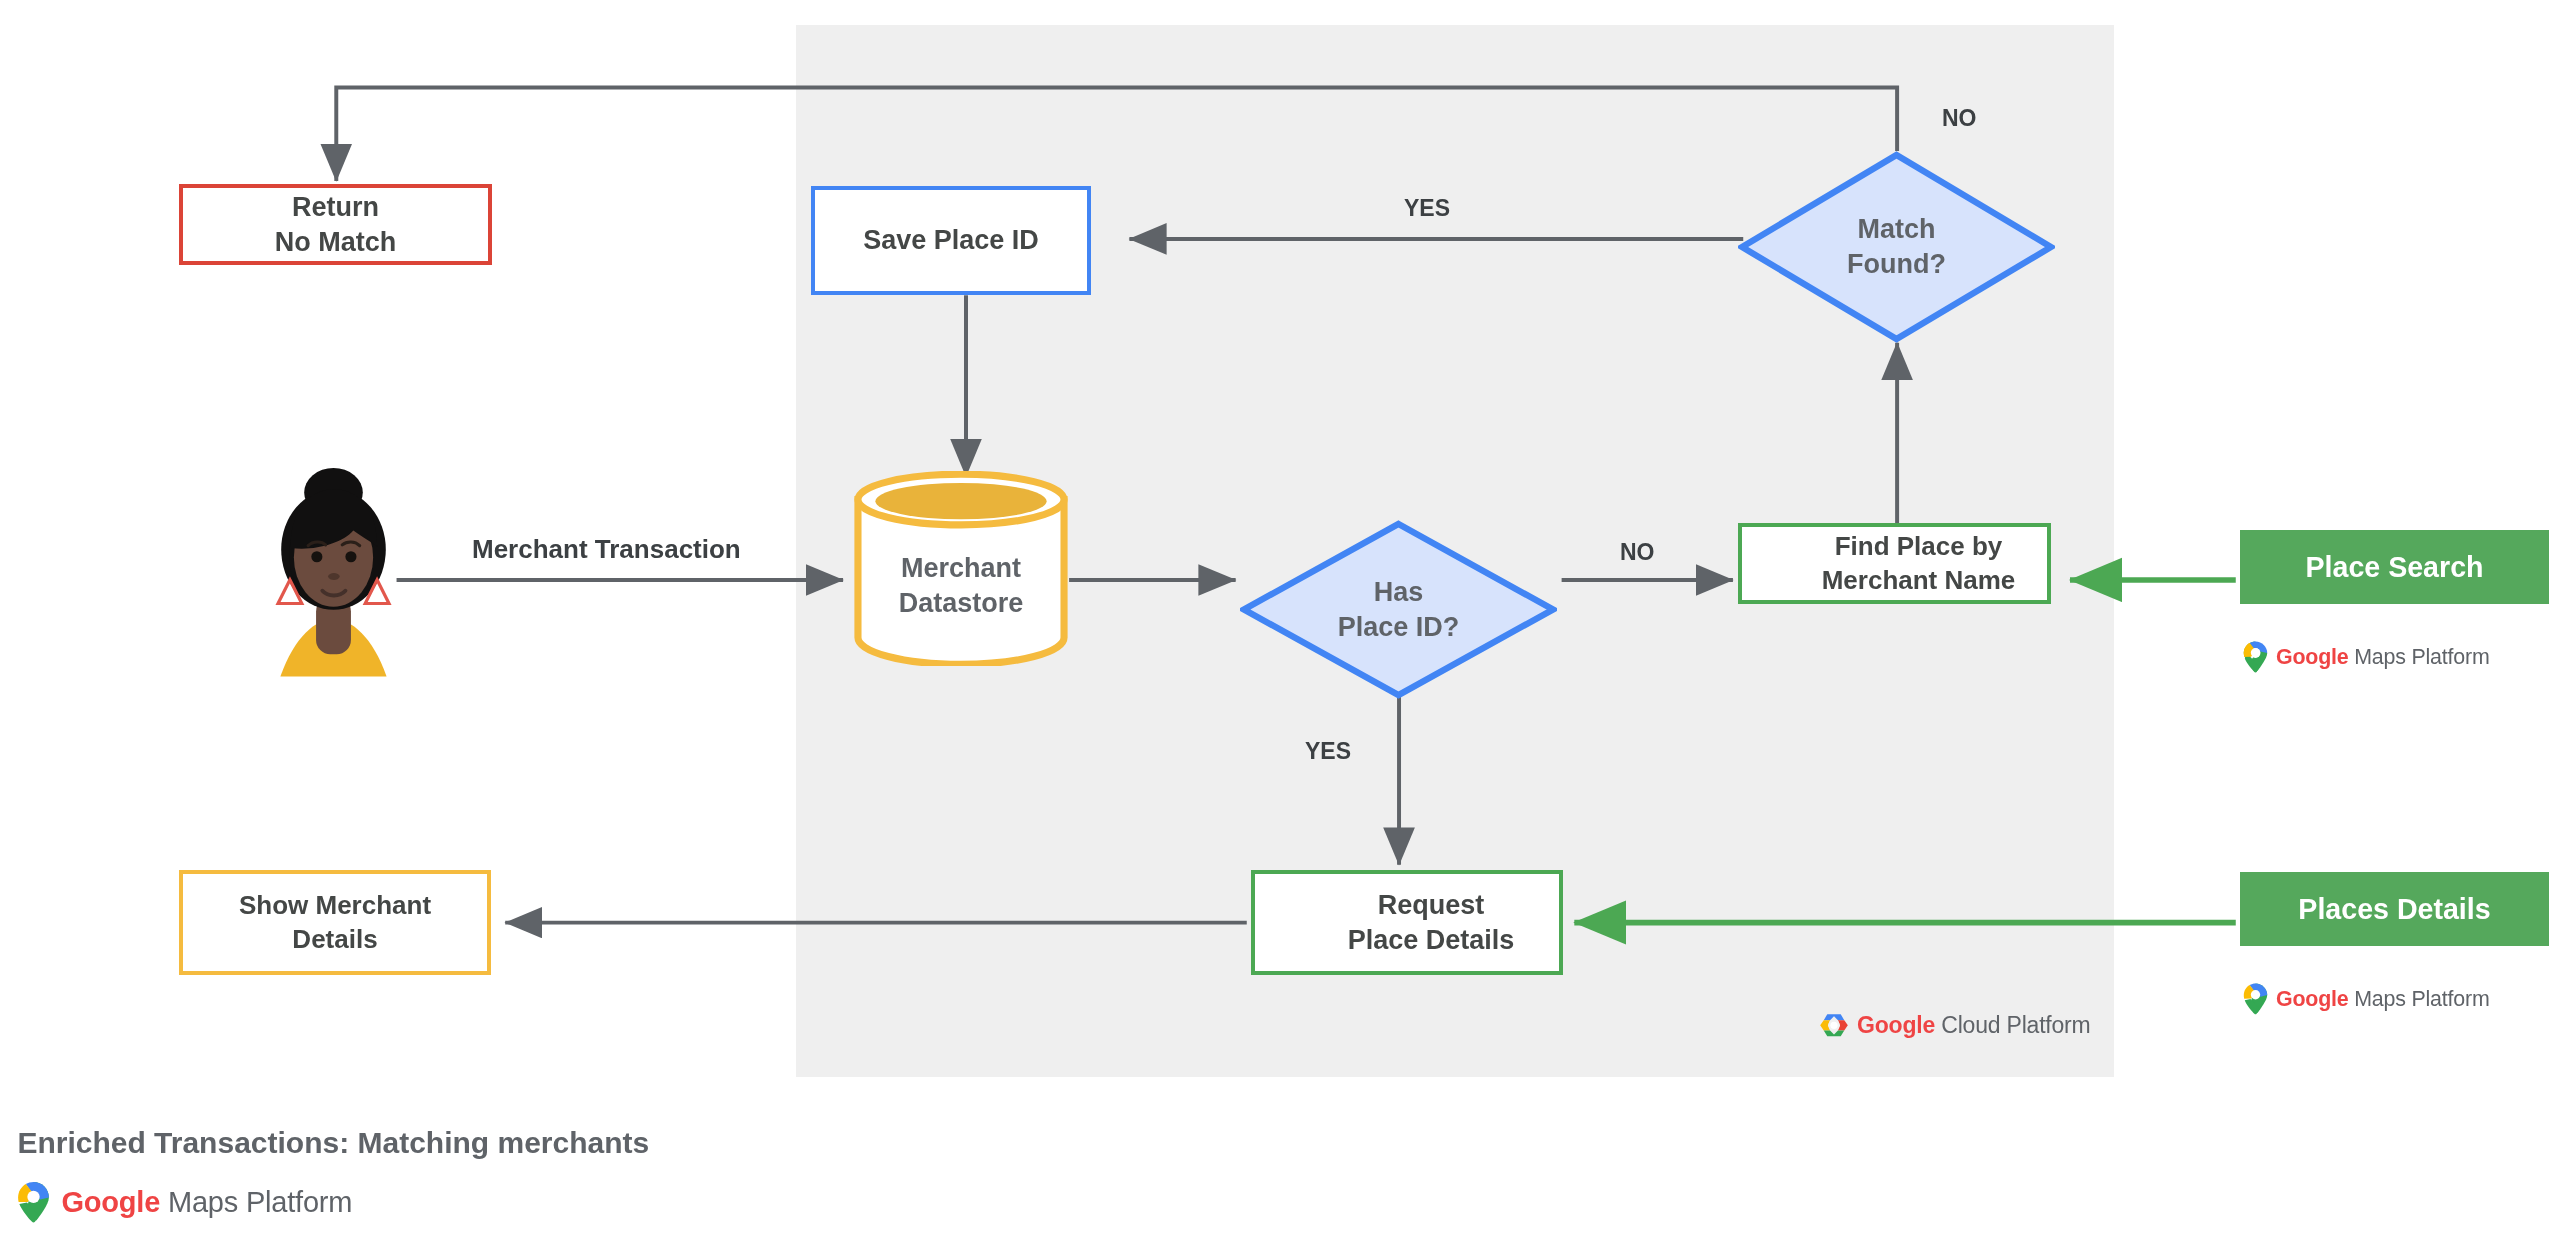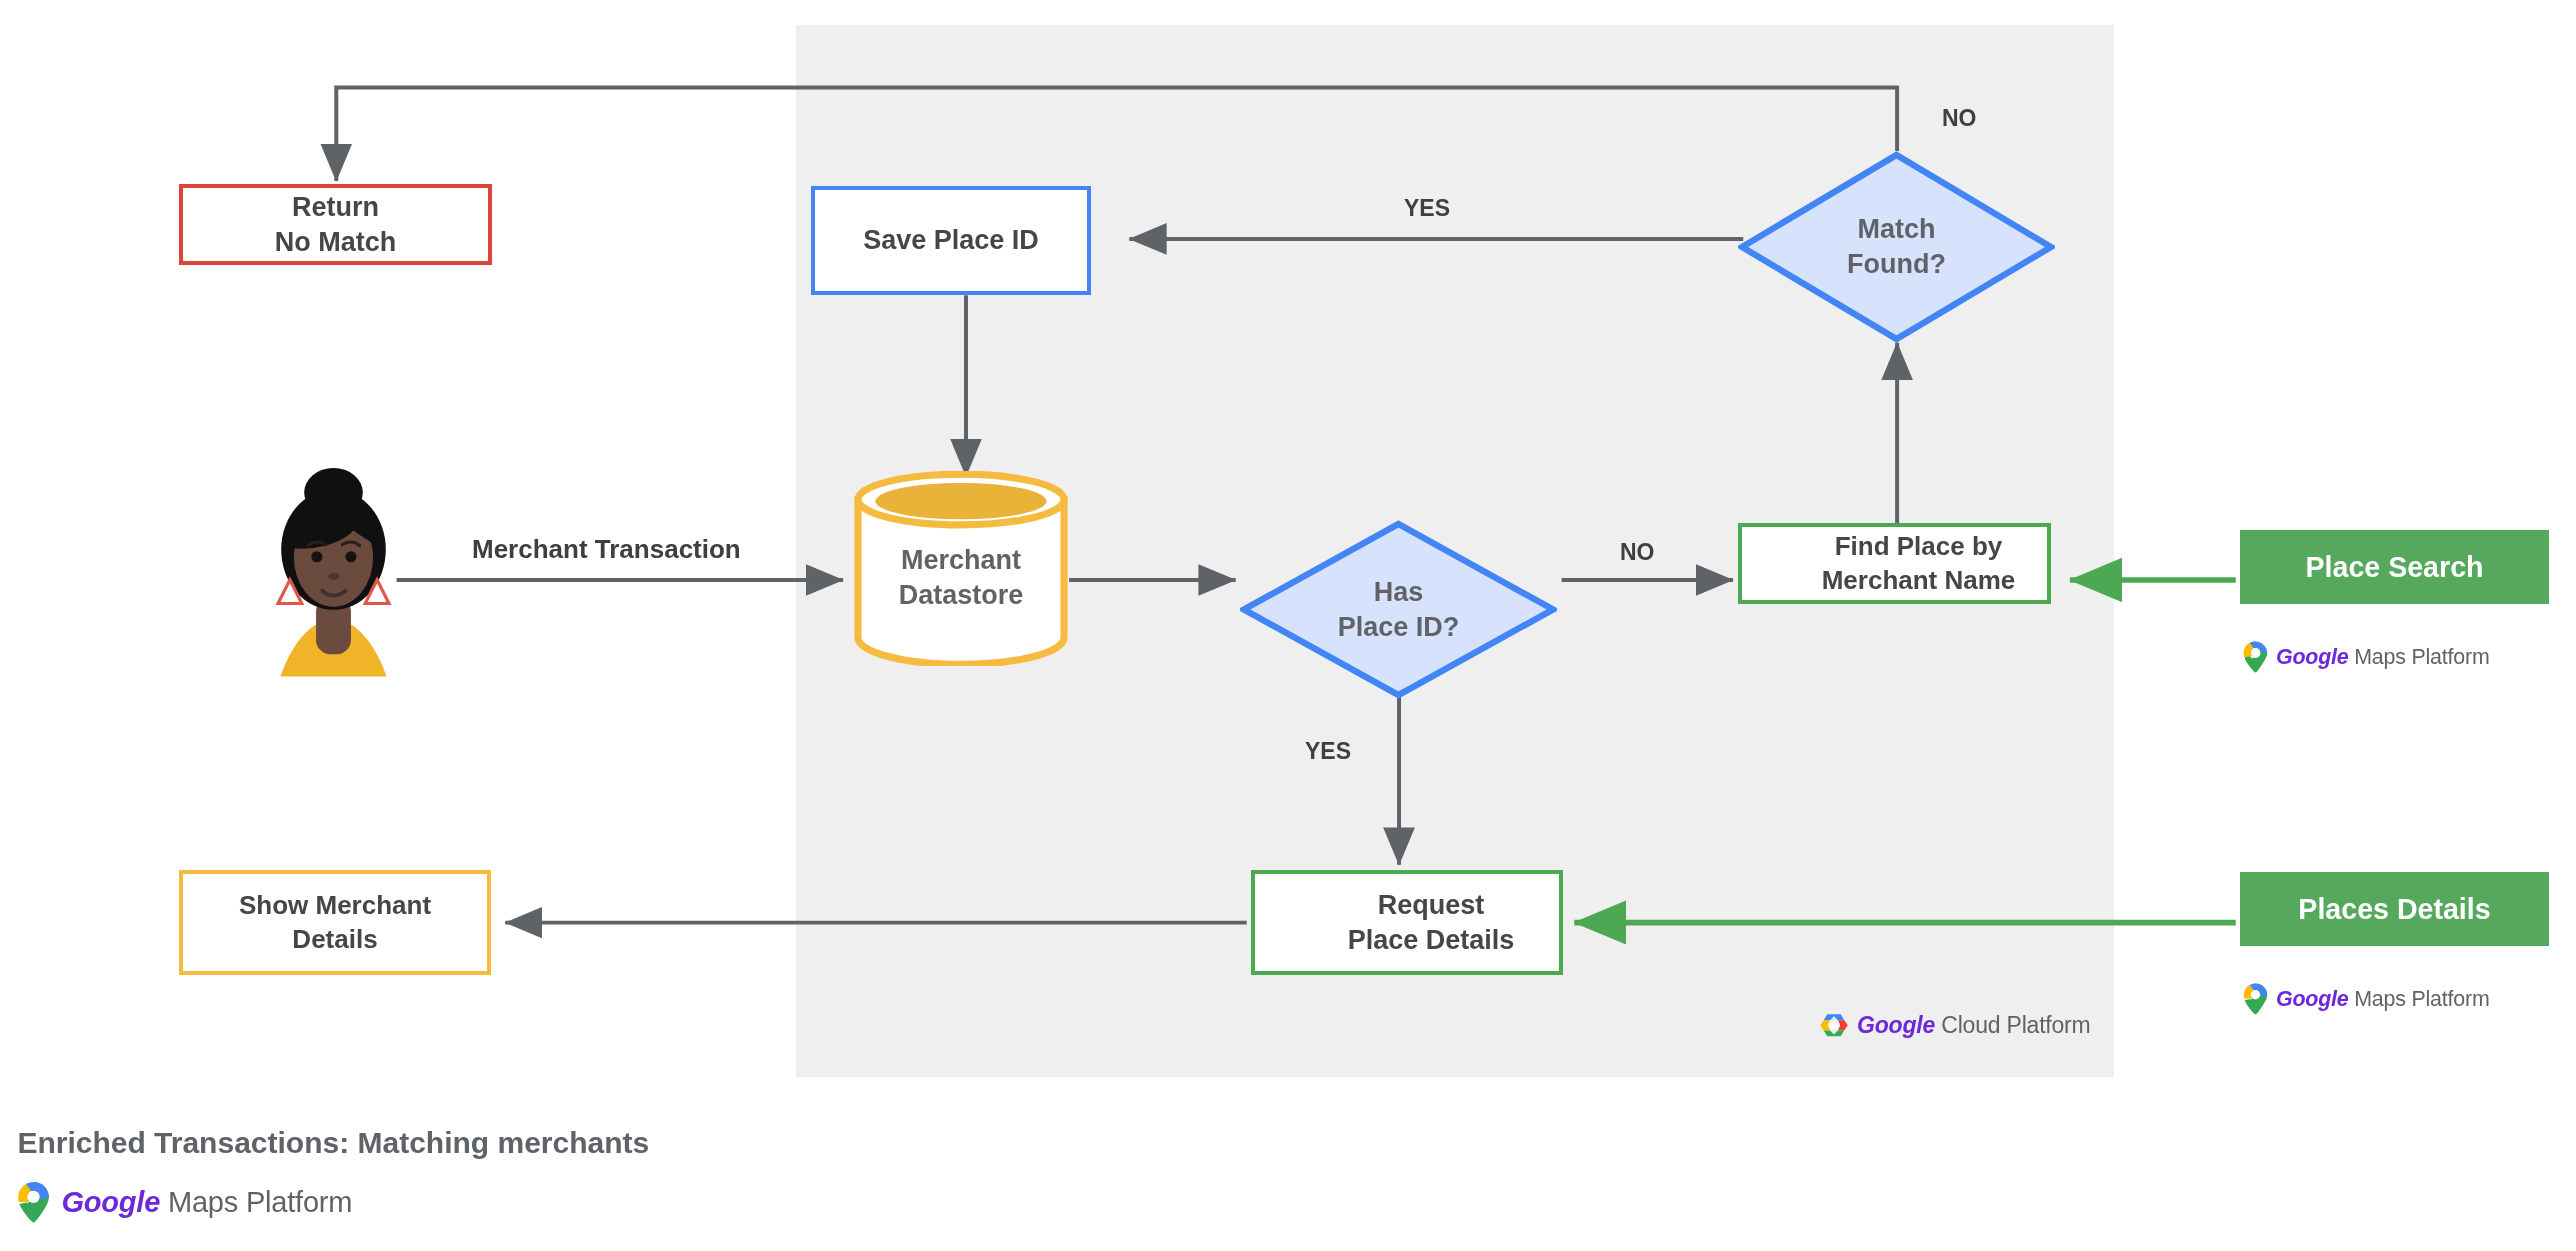--- a/index.html
+++ b/index.html
@@ -90,21 +90,21 @@
     color: #5F6368;
     font-weight: bold;
     line-height: 1.28;
     white-space: pre-line;
   }
 
   
   .cylinder { position: absolute; }
   .cylinder .clabel {
     position: absolute;
-    left: 0; top: 0;
+    left: 0; top: 8px;
     width: 100%; height: 100%;
     display: flex;
     align-items: center;
     justify-content: center;
     text-align: center;
     color: #5F6368;
     font-weight: bold;
     line-height: 1.28;
     white-space: pre-line;
     padding-top: 19px;
@@ -130,21 +130,21 @@
     position: absolute;
     display: flex;
     align-items: center;
     gap: 8px;
   }
   .logo-lockup .logo-text {
     color: #5F6368;
     white-space: nowrap;
     letter-spacing: -0.2px;
   }
-  .logo-lockup .logo-text b { font-weight: bold; color: #6d28d9; font-style: italic; }
+  .logo-lockup .logo-text b { font-weight: bold; color: #ef4444; }
   .logo-lockup .logo-text span { font-weight: normal; }
 
   
   .caption {
     position: absolute;
     color: #5F6368;
     font-weight: bold;
     white-space: nowrap;
   }
 </style>

